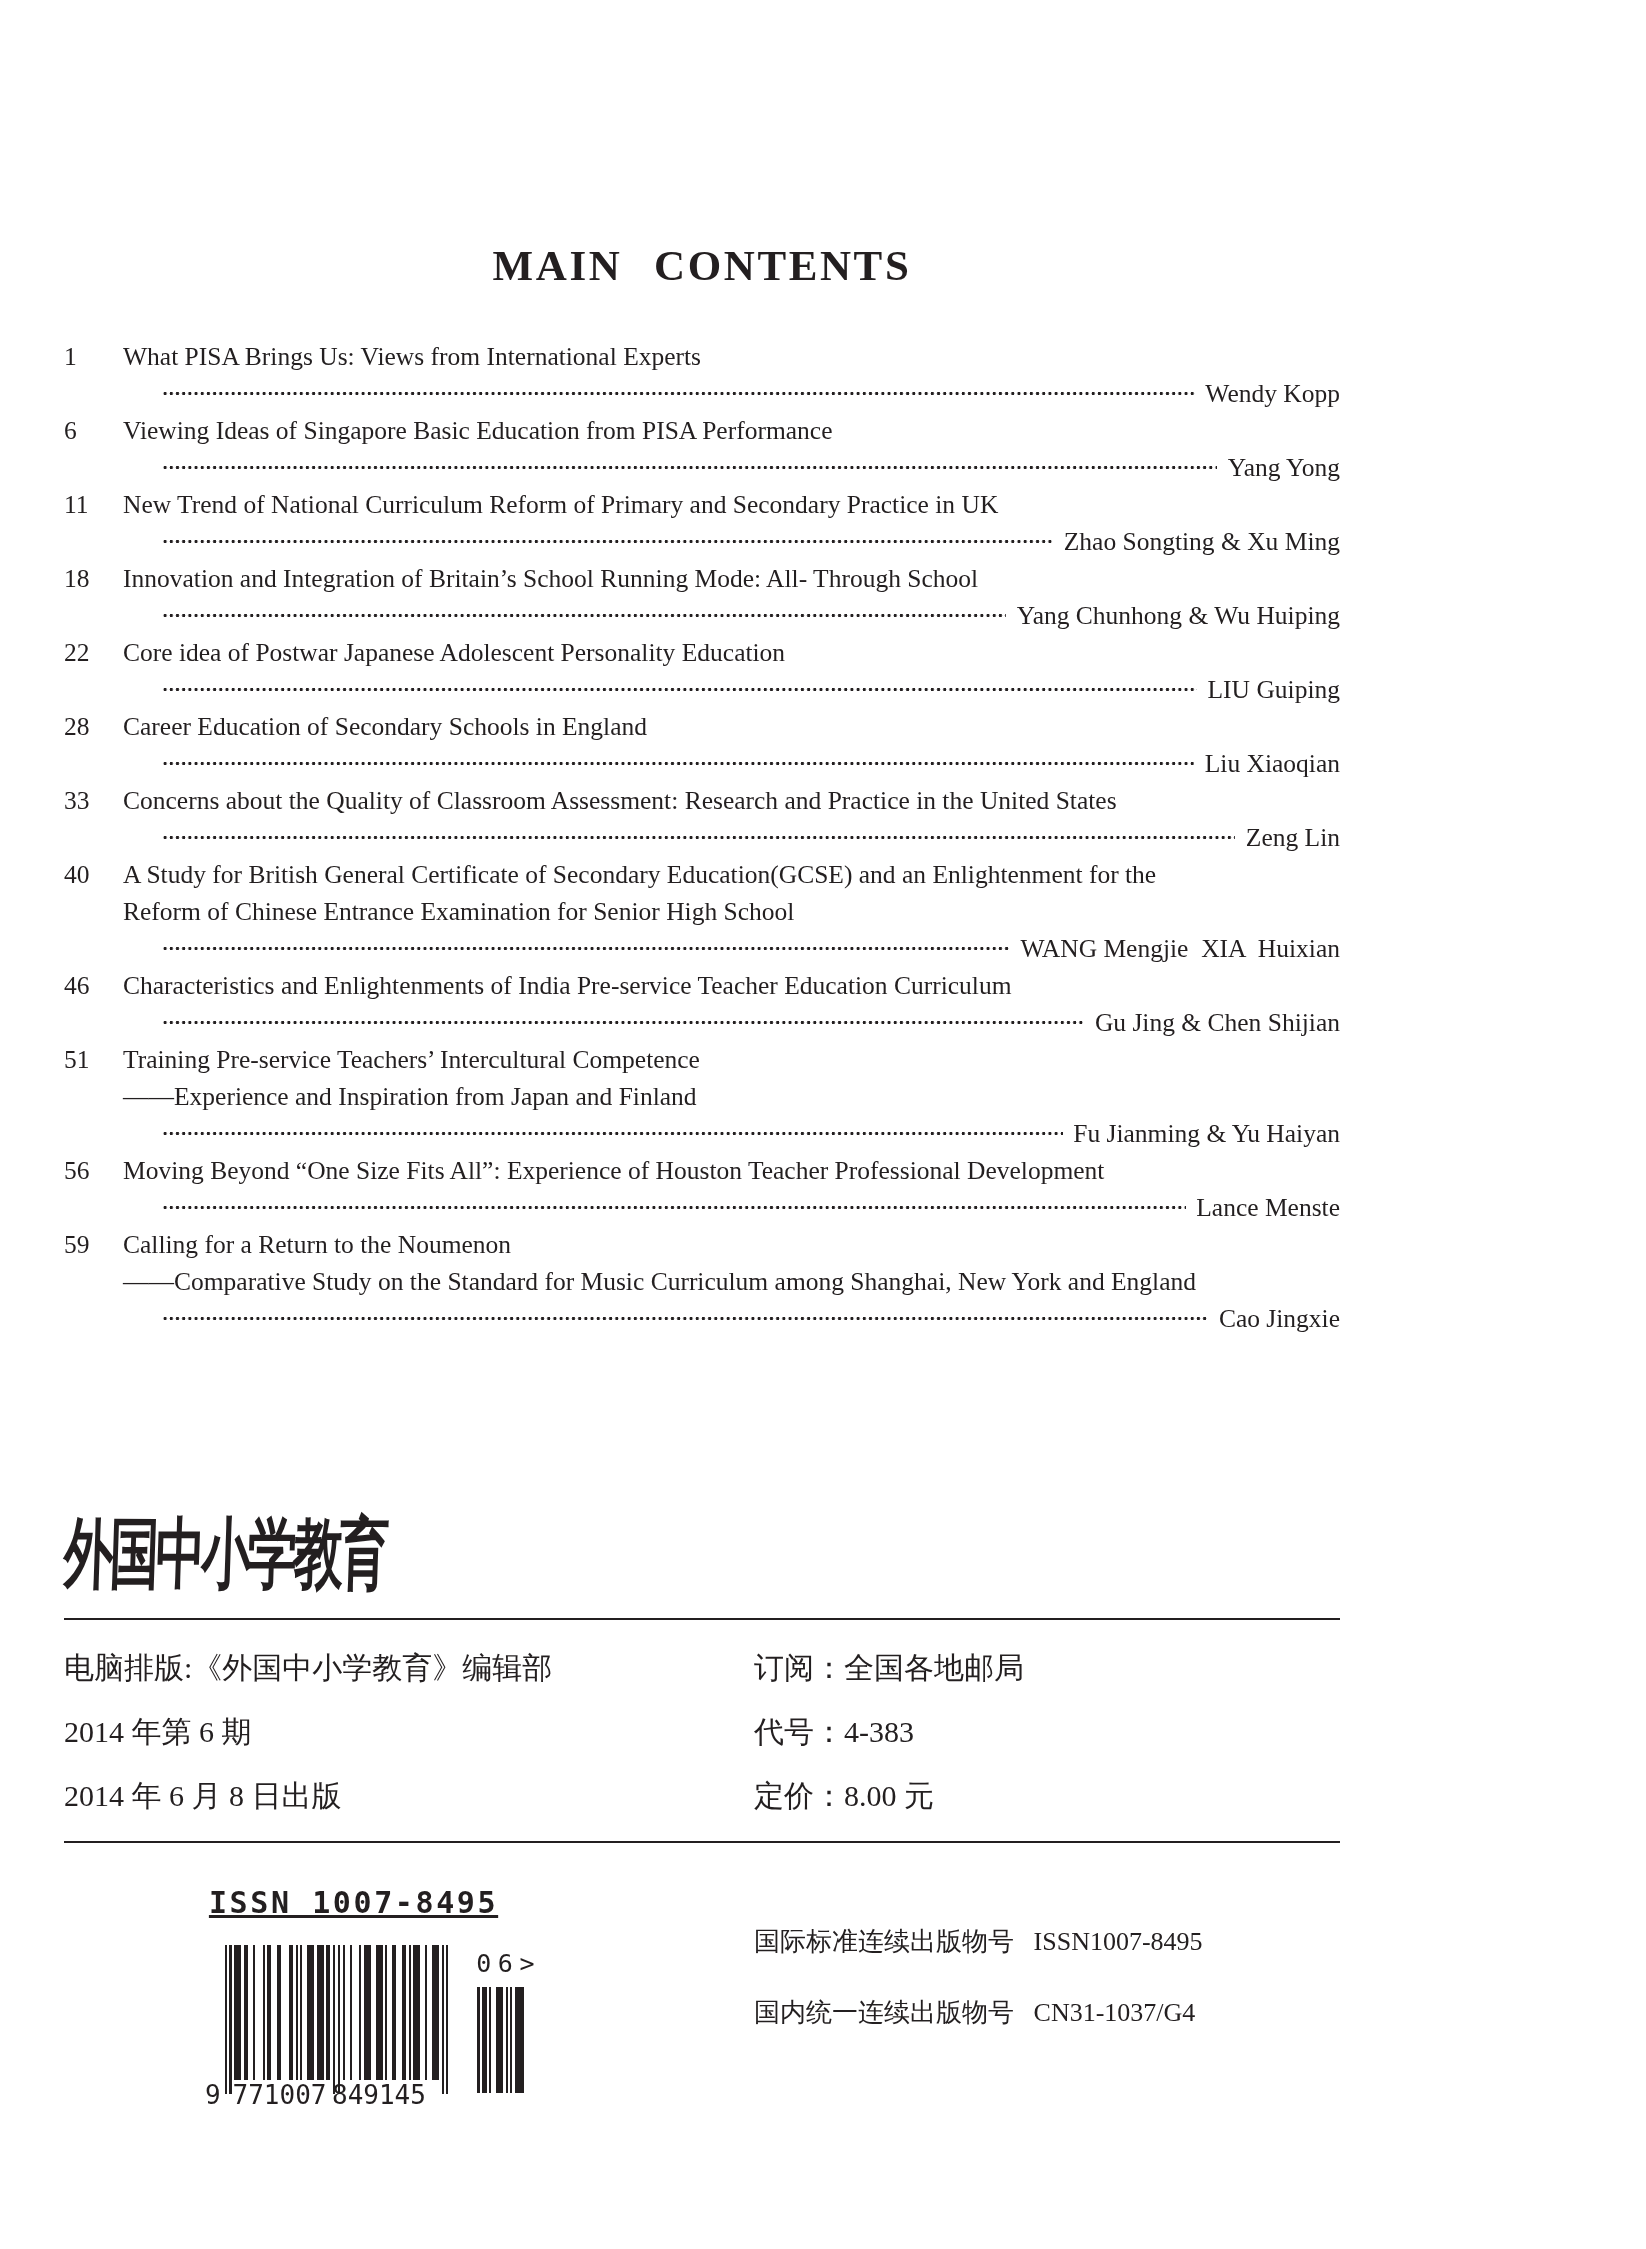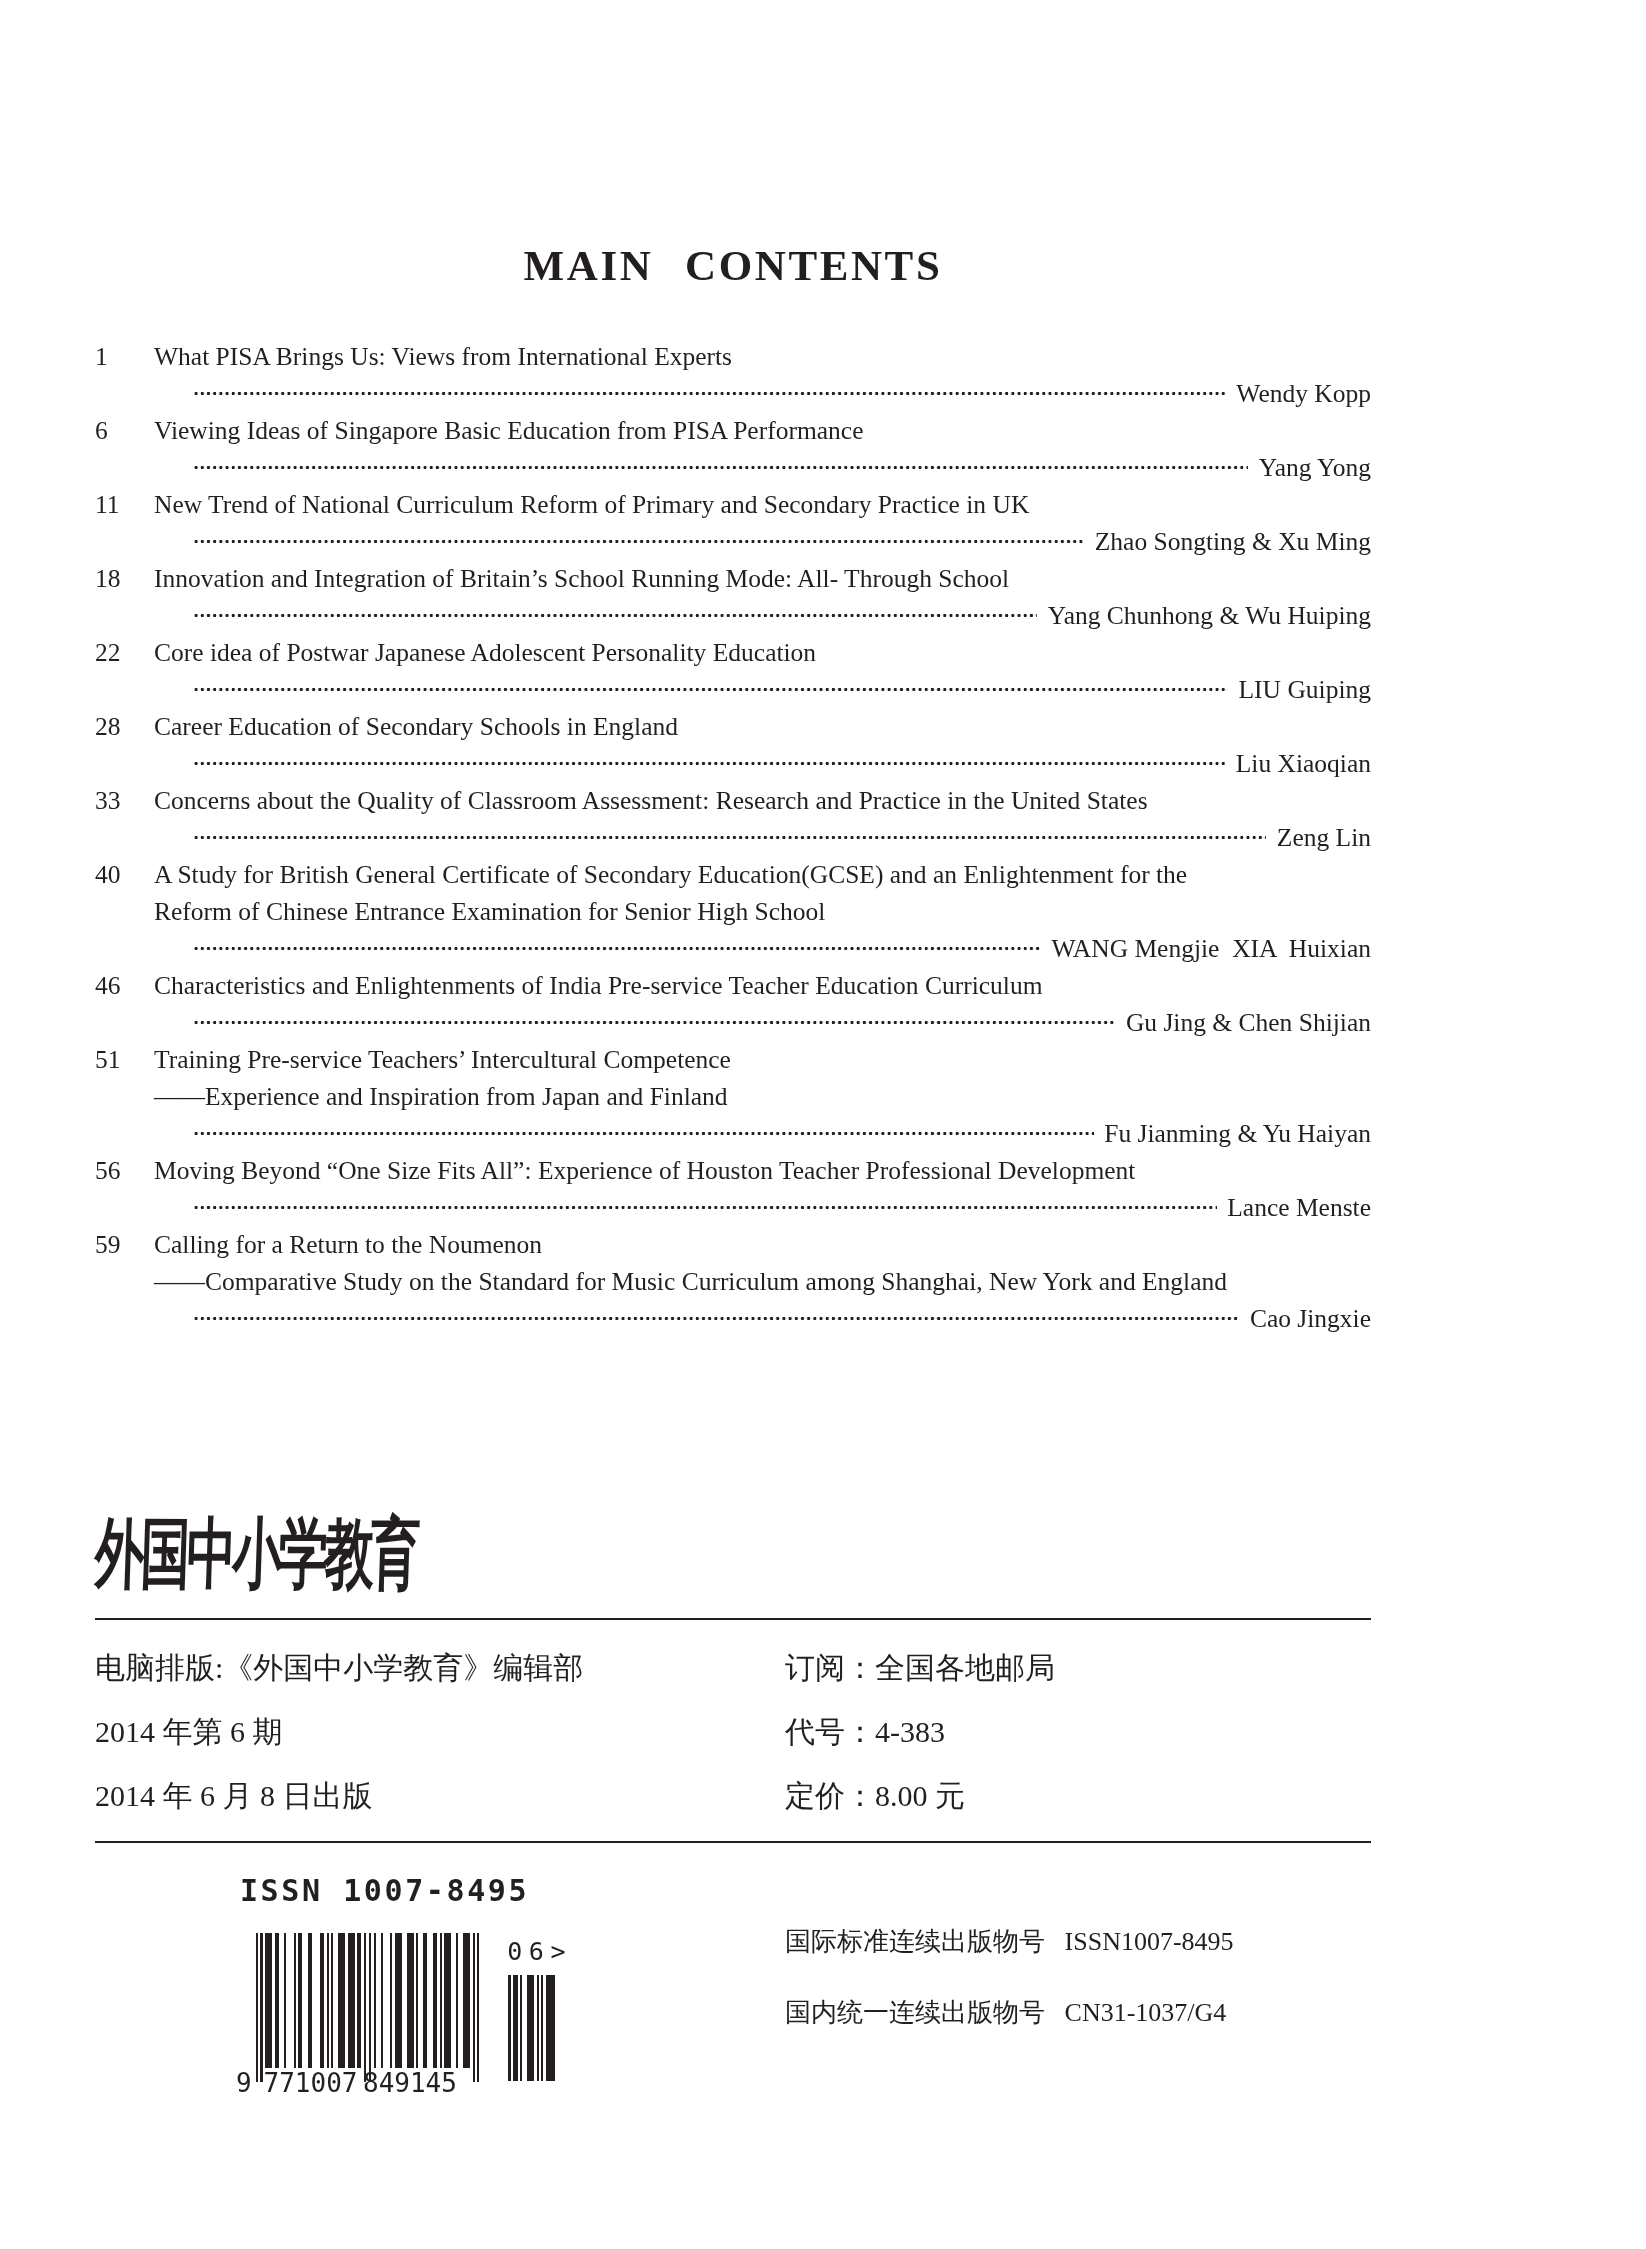--- a/index.html
+++ b/index.html
@@ -1,20 +1,20 @@
 <!DOCTYPE html>
 <html style="font-size:10.5px"><head>
 <meta charset="utf-8">
 <style>
   html,body{margin:0;padding:0;}
   body{
     width:1647px;height:2250px;background:#ffffff;color:#231f20;
     font-family:"Liberation Serif",serif;position:relative;overflow:hidden;
   }
-  .content{width:1276px;margin-left:95px;padding-top:241px;position:relative;}
+  .content{width:1276px;margin-left:64px;padding-top:241px;position:relative;}
 
   .page-title{
     text-align:center;font-size:43px;font-weight:700;margin:0 0 48px 0;
     letter-spacing:2.6px;word-spacing:18.3px;
   }
 
   
   .toc{font-size:25.5px;}
   .line{height:37px;line-height:37px;}
   .title-line{display:flex;}
@@ -37,21 +37,21 @@
   .rule{border:none;border-top:2.6px solid #231f20;margin:0;}
   .rule-1{margin-top:17px;}
   .rule-2{margin-top:13px;}
   .info-grid{
     display:grid;grid-template-columns:690px 1fr;column-gap:0;
     margin-top:15.7px;font-size:30px;line-height:64px;
   }
   .info-col div{white-space:nowrap;}
 
   .bottom{position:relative;margin-top:30px;height:281px;}
-  .barcode-wrap{position:absolute;left:141px;top:0;width:327px;}
+  .barcode-wrap{position:absolute;left:141px;top:12px;width:327px;text-decoration:underline;}
   .issn-label{
     font-family:"DejaVu Sans Mono",monospace;font-weight:700;font-size:30px;
     letter-spacing:2.6px;text-align:center;width:266px;margin-left:3.9px;white-space:nowrap;
   }
   .barcode-row{position:relative;margin-top:25px;height:170px;}
   .bars{position:absolute;}
   #bars-main{left:19.6px;top:0;width:224px;height:149px;}
   .bar{position:absolute;top:0;background:#231f20;}
   .digits-row{
     position:absolute;left:0;top:135px;width:249px;display:flex;

